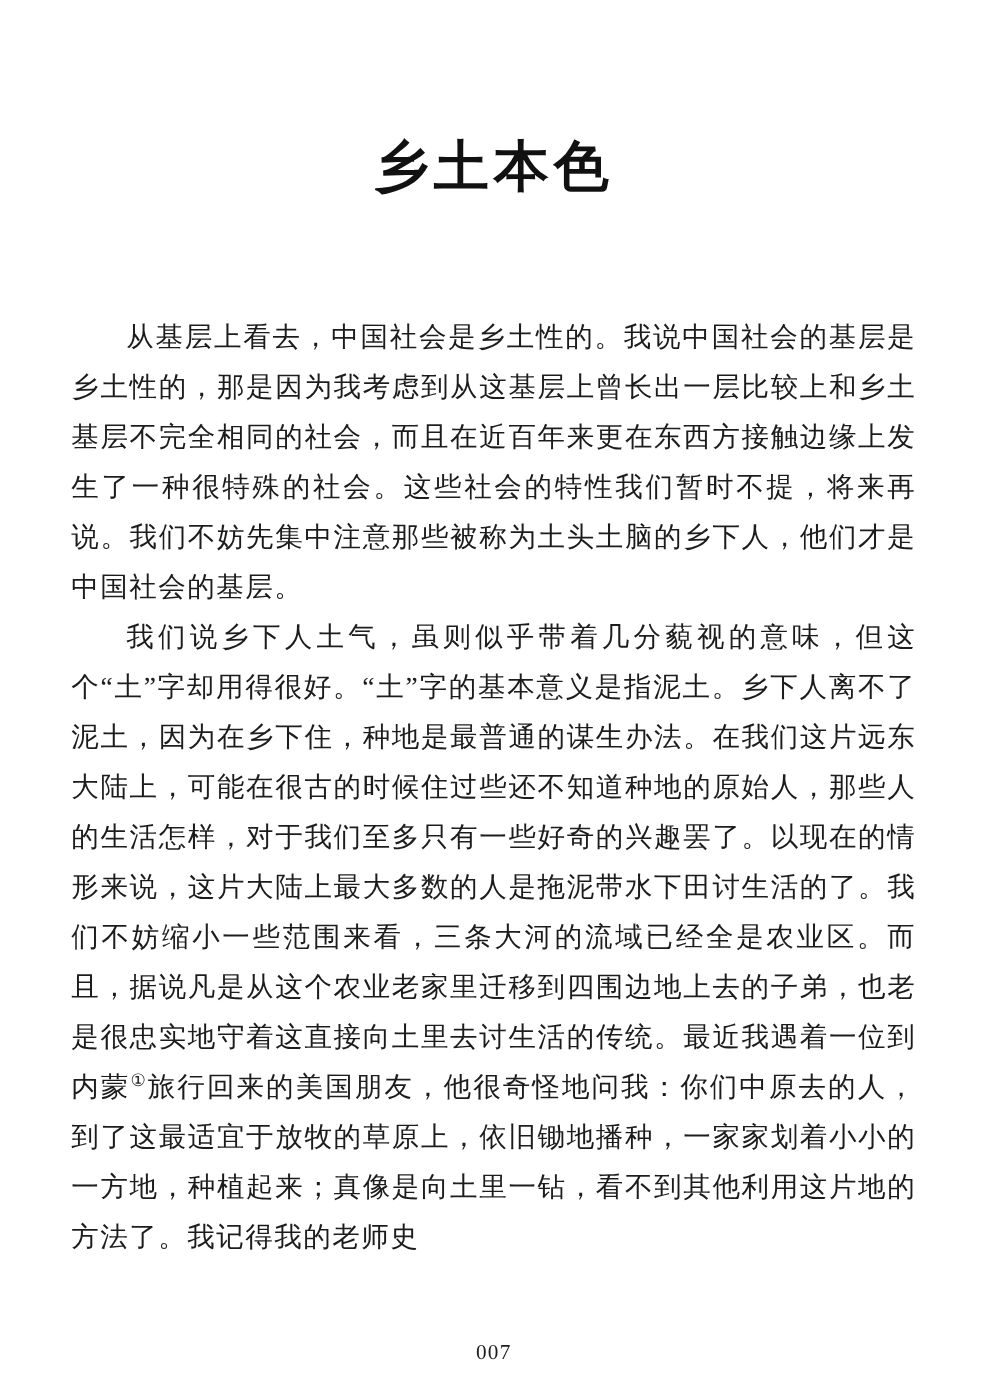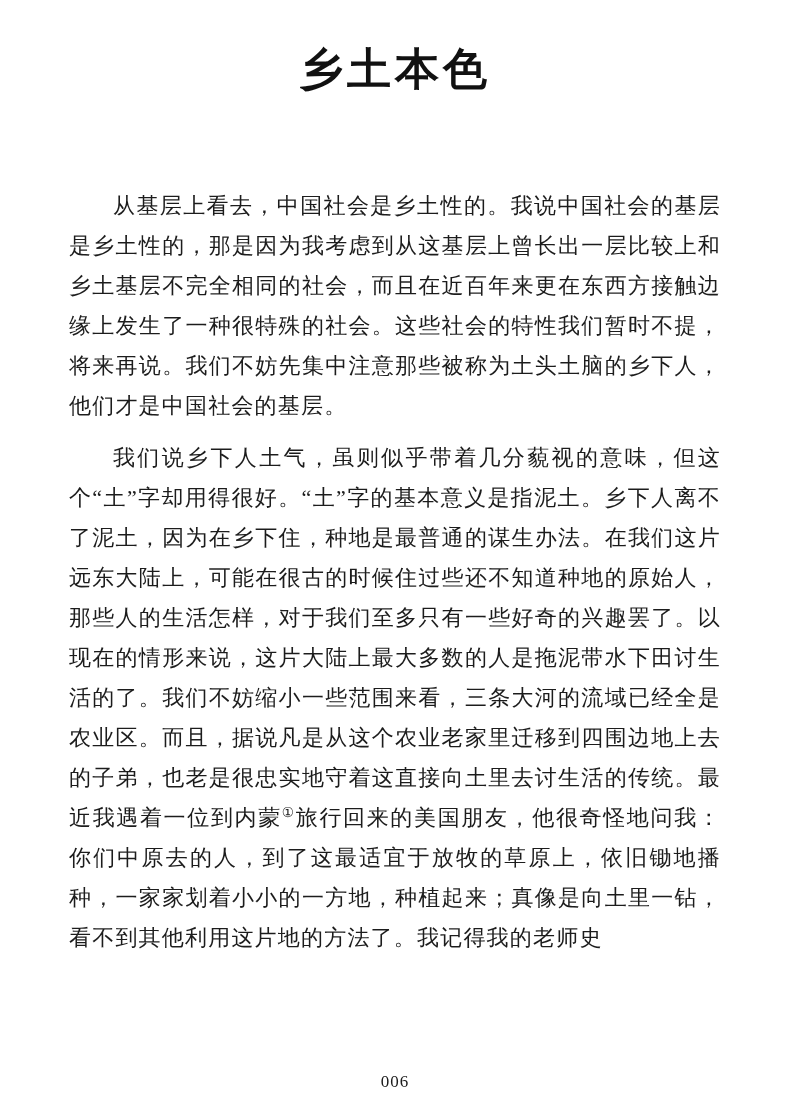--- a/index.html
+++ b/index.html
@@ -13,38 +13,38 @@
     height: 1100px;
     margin: 0 auto;
     background: #ffffff;
     color: #1c1c1c;
     font-family: "Liberation Serif", "DejaVu Serif", serif;
     overflow: hidden;
     box-sizing: border-box;
   }
   .title {
     margin: 0;
-    padding-top: 48px;
+    padding-top: 112px;
     text-align: center;
     font-size: 44px;
     line-height: 1;
     font-weight: 700;
     letter-spacing: 4px;
     color: #111111;
   }
   .body-text {
     margin: 94px 57px 0 57px;
     font-size: 22px;
     line-height: 40px;
     letter-spacing: 1.2px;
     text-align: justify;
     text-justify: inter-ideograph;
   }
   .para {
-    margin: 12px;
+    margin: 0;
     text-indent: 2em;
   }
   .fnref {
     font-size: 0.62em;
     vertical-align: super;
     line-height: 0;
   }
   .footer {
     position: absolute;
     left: 57px;
@@ -83,15 +83,15 @@
 <div class="page">
 
   <h1 class="title">乡土本色</h1>
 
   <div class="body-text">
     <p class="para">从基层上看去，中国社会是乡土性的。我说中国社会的基层是乡土性的，那是因为我考虑到从这基层上曾长出一层比较上和乡土基层不完全相同的社会，而且在近百年来更在东西方接触边缘上发生了一种很特殊的社会。这些社会的特性我们暂时不提，将来再说。我们不妨先集中注意那些被称为土头土脑的乡下人，他们才是中国社会的基层。</p>
     <p class="para"><span>我们说乡下人土气，虽则似乎带着几分藐视的意味，但这个“土”字却用得很好。“土”字的基本意义是指泥土。乡下人离不了泥土，因为在乡下住，种地是最普通的谋生办法。在我们这片远东大陆上，可能在很古的时候住过些还不知道种地的原始人，那些人的生活怎样，对于我们至多只有一些好奇的兴趣罢了。以现在的情形来说，这片大陆上最大多数的人是拖泥带水下田讨生活的了。我们不妨缩小一些范围来看，三条大河的流域已经全是农业区。而且，据说凡是从这个农业老家里迁移到四围边地上去的子弟，也老是很忠实地守着这直接向土里去讨生活的传统。最近我遇着一位到内蒙</span><sup class="fnref">①</sup><span>旅行回来的美国朋友，他很奇怪地问我：你们中原去的人，到了这最适宜于放牧的草原上，依旧锄地播种，一家家划着小小的一方地，种植起来；真像是向土里一钻，看不到其他利用这片地的方法了。我记得我的老师史</span></p>
   </div>
 
 
-  <div class="pagenum">006</div>
+  <div class="pagenum">007</div>
 
 </div>
 
 </body></html>

